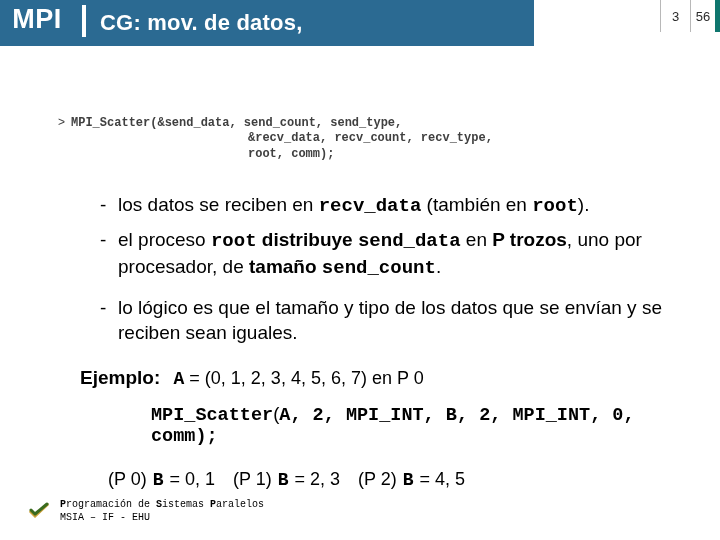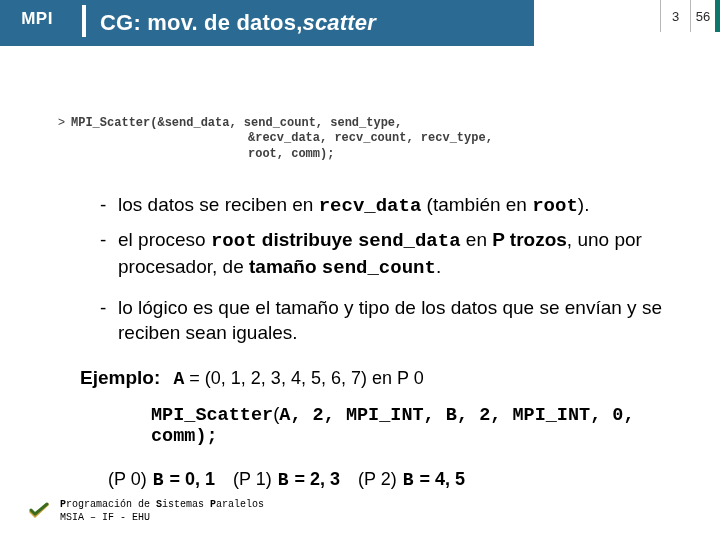--- a/index.html
+++ b/index.html
@@ -5,21 +5,21 @@
   * { box-sizing: border-box; margin: 0; padding: 0; }
   html, body { width: 720px; height: 540px; font-family: Arial, Helvetica, sans-serif; background: #fff; color: #000; }
   .slide { position: relative; width: 720px; height: 540px; }
 
   
   .titlebar { position: absolute; left: 0; top: 0; height: 46px; width: 534px; background: #2b6a92; }
   .title-mpi {
     position: absolute; left: 0; top: 0; width: 74px; height: 38px;
     display: flex; align-items: center; justify-content: center;
     font-family: "Helvetica Neue", Arial, sans-serif; font-weight: 700;
-    color: #fff; font-size: 17px; letter-spacing: .5px;
+    color: #fff; font-size: 27px; letter-spacing: .5px;
   }
   .vbar { position: absolute; left: 82px; top: 5px; width: 4px; height: 32px; background: #fff; }
   .title-text {
     position: absolute; left: 100px; top: 0; height: 46px; display: flex; align-items: center;
     color: #fff; font-weight: 700; font-size: 22px; letter-spacing: .2px;
   }
   .title-text .it { font-style: italic; }
 
   .pagecells { position: absolute; right: 0; top: 0; height: 32px; display: flex; }
   .pc { width: 30px; height: 32px; border-left: 1px solid #b8b8b8; display:flex; align-items:center; justify-content:center; font-size:13px; color:#2b2b2b; }
@@ -42,41 +42,40 @@
   .ej-lbl .col { color:#000; }
   .ej-arr { font-family: Arial, sans-serif; font-weight: 400; margin-left: 8px; font-size: 18px; }
   .ej-arr .code { font-family: "Courier New", monospace; font-weight: 700; }
 
   .call { margin: 14px 0 0 50px; font-family: "Courier New", monospace; font-weight: 700; font-size: 18.5px; padding-left: 43px; }
   .call .a0 { font-family: Arial, sans-serif; font-weight: 400; }
 
   .procs { margin: 22px 0 0 50px; font-size: 18px; display: flex; gap: 18px; }
   .procs .grp .p { font-weight:400; }
   .procs .grp .eq { font-family: "Courier New", monospace; font-weight:700; margin: 0 1px; }
-  .procs .grp .vals { font-weight:700; }
+  .procs .grp .vals { font-weight:400; }
 
   
   .footer { position: absolute; left: 60px; bottom: 16px; font-size: 10px; line-height: 1.25; color:#000;font-family:Liberation Mono, monospace; }
   .footer .l1 b { font-weight: 700; }
   .chk {
     position: absolute; left: 28px; bottom: 22px; width: 22px; height: 16px;
   }
   .chk svg { width: 22px; height: 16px; display:block; }
 </style>
 </head>
 <body>
 
 <div class="slide">
 
   <div class="titlebar"></div>
   <div class="title-mpi">MPI</div>
   <div class="vbar"></div>
   <div class="title-text">
     <span>CG: mov. de datos, </span>
-    <span class="it">scatter</span>
   </div>
   <div class="pagecells">
     <div class="pc">3</div>
     <div class="pc">56</div>
   </div>
 
   <div class="body">
 
     <div class="proto">
       <span class="gt">&gt;</span><span>MPI_Scatter(&amp;send_data, send_count, send_type,</span>

